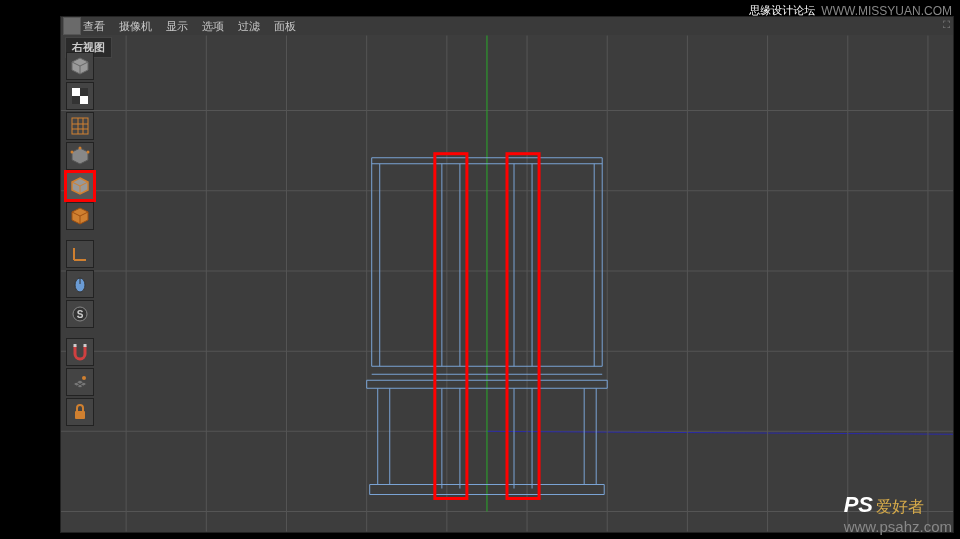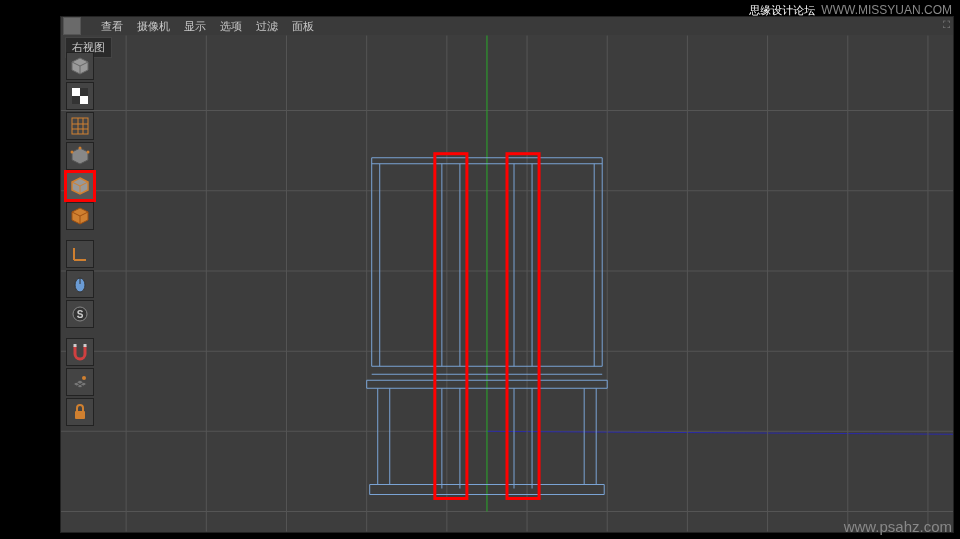--- a/index.html
+++ b/index.html
@@ -1,33 +1,33 @@
 <!DOCTYPE html>
 <html><head>
 <meta charset="utf-8">
 <style>
 * { margin: 0; padding: 0; box-sizing: border-box; }
 body { width: 960px; height: 539px; background: #000; font-family: Arial, sans-serif; overflow: hidden; position: relative; }
 .frame { position: absolute; left: 60px; top: 16px; right: 6px; bottom: 6px; background: #3d3d3d; border: 1px solid #222; }
-.menubar { position: absolute; left: 61px; top: 17px; right: 7px; height: 18px; background: #3a3a3a; display: flex; align-items: center; padding-left: 40px; gap: 14px; }
+.menubar { position: absolute; left: 61px; top: 17px; right: 7px; height: 18px; background: #3a3a3a; display: flex; align-items: center; padding-left: 22px; gap: 14px; }
 .menubar .icon { width: 18px; height: 18px; background: #6a6a6a; border: 1px solid #555; position: absolute; left: 2px; top: 0; }
 .menubar span { color: #c8c8c8; font-size: 11px; cursor: pointer; }
-.viewlabel { position: absolute; left: 65px; top: 37px; background: #2a2a2a; color: #ccc; font-size: 11px; padding: 2px 6px; border: 1px solid #444; }
+.viewlabel { position: absolute; left: 65px; top: 37px; background: #2a2a2a; color: #ccc; font-size: 11px; padding: 2px 6px; border: 1px solid #444; font-weight: bold; }
 .viewport { position: absolute; left: 61px; top: 35px; right: 7px; bottom: 7px; background: #3d3d3d; overflow: hidden; }
 .grid line { stroke: #555; stroke-width: 1; }
 .grid line.axis-y { stroke: #2aaa2a; }
 .grid line.axis-z { stroke: #2a2aa8; }
 .wire line { stroke: #7aa3d4; stroke-width: 1; }
 .highlight rect { stroke: #ff0000; stroke-width: 3; fill: none; }
 .toolbar { position: absolute; left: 66px; top: 52px; width: 30px; display: flex; flex-direction: column; gap: 2px; }
 .tool { width: 28px; height: 28px; background: #444; border: 1px solid #222; display: flex; align-items: center; justify-content: center; cursor: pointer; }
 .tool svg { width: 20px; height: 20px; }
 .tool.selected { outline: 3px solid #ff0000; outline-offset: -1px; background: #555; }
 .gap { height: 6px; }
-.watermark-top { position: absolute; top: 3px; right: 8px; color: #fff; font-size: 11px; display: flex; gap: 6px; }
+.watermark-top { position: absolute; top: 3px; right: 8px; color: #fff; font-size: 11px; display: flex; align-items: center; gap: 6px; }
 .watermark-top .url { color: #888; font-size: 12px; }
 .watermark-bottom { position: absolute; bottom: 4px; right: 8px; text-align: right; }
 .watermark-bottom .main { display: flex; align-items: baseline; gap: 3px; }
 .watermark-bottom .ps { color: #fff; font-size: 22px; font-weight: bold; font-style: italic; }
 .watermark-bottom .cn { color: #d4a94a; font-size: 16px; }
 .watermark-bottom .url { color: #888; font-size: 15px; }
 .corner-icon { position: absolute; right: 10px; top: 19px; color: #888; font-size: 10px; }
 </style>
 </head>
 <body>
@@ -205,14 +205,18 @@
     </div>
   <div class="tool">
       <svg viewBox="0 0 20 20">
         <rect x="5" y="9" width="10" height="8" fill="#d08030" rx="1"></rect>
         <path d="M7 9 v-3 a3 3 0 0 1 6 0 v3" fill="none" stroke="#d08030" stroke-width="2"></path>
       </svg>
     </div>
 </div>
 
 <div class="watermark-bottom">
+  <div class="main">
+    <span class="ps">PS</span>
+    <span class="cn">爱好者</span>
+  </div>
   <div class="url">www.psahz.com</div>
 </div>
 
 </body></html>

